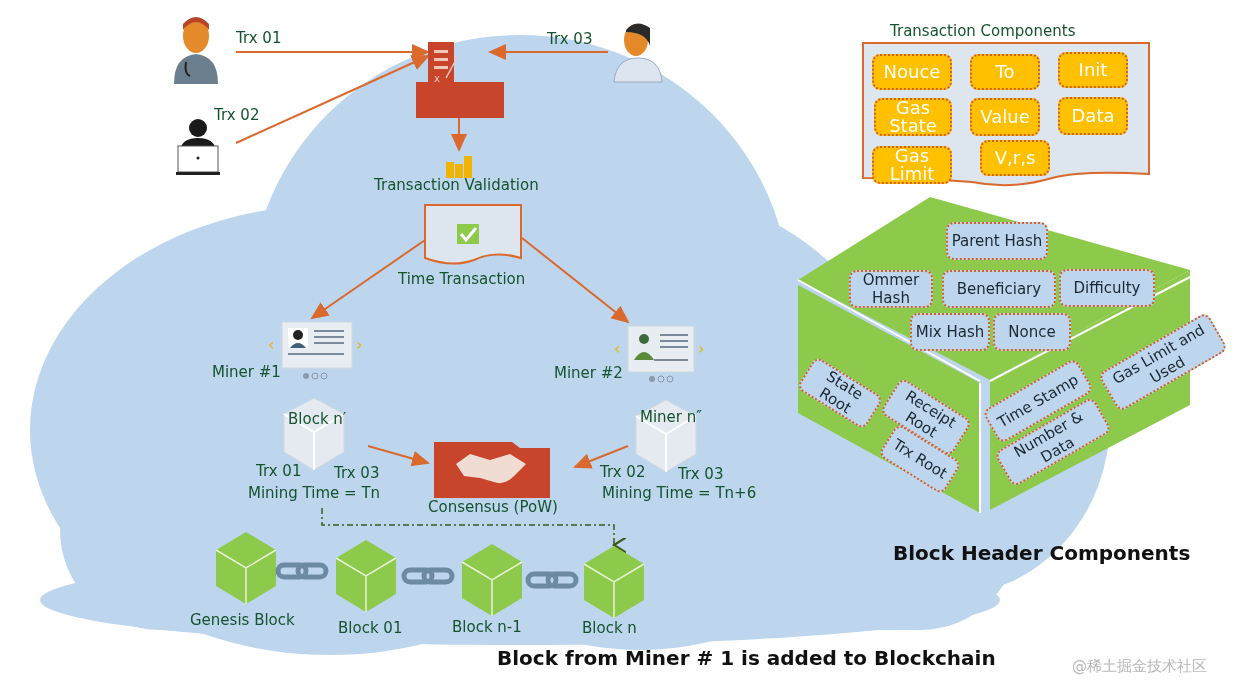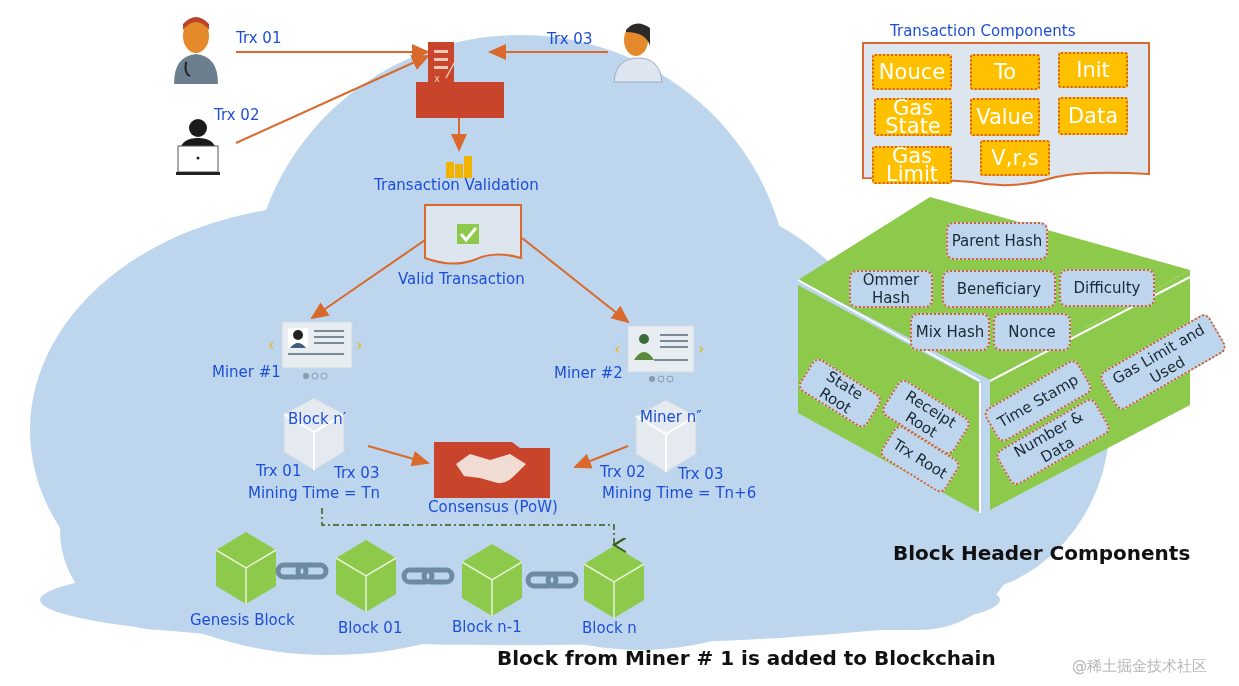--- a/index.html
+++ b/index.html
@@ -1,20 +1,20 @@
 <!DOCTYPE html>
 <html><head>
 <meta charset="utf-8">
 <style>
   html, body { margin:0; padding:0; background:#ffffff; }
   body { width:1239px; height:686px; position:relative; overflow:hidden; font-family:"DejaVu Sans", sans-serif; color:#1f2a33; }
   .abs { position:absolute; }
-  .lbl { position:absolute; font-size:15px; white-space:nowrap; color:#1d4ed8; }
+  .lbl { position:absolute; font-size:15px; white-space:nowrap; color:#14532d; }
   svg.layer { position:absolute; left:0; top:0; }
-  .tc-box { position:absolute; background:#ffc000; border:2px dotted #d35f29; border-radius:3px; color:#ffffff; font-size:21px; text-align:center; display:flex; align-items:center; justify-content:center; line-height:18px; }
+  .tc-box { position:absolute; background:#ffc000; border:2px dotted #d35f29; border-radius:8px; color:#ffffff; font-size:18px; text-align:center; display:flex; align-items:center; justify-content:center; line-height:18px; }
   .bh-box { position:absolute; background:#bdd6ee; border:2px dotted #d35f29; border-radius:8px; color:#1b2833; font-size:15px; text-align:center; display:flex; align-items:center; justify-content:center; line-height:18px; }
   .title-bold { position:absolute; font-weight:bold; font-size:20px; color:#111; white-space:nowrap; }
   .watermark { position:absolute; color:#b7b7b7; font-size:15px; }
 </style>
 </head>
 <body>
 
 <svg class="layer" width="1239" height="686">
   <defs>
     <marker id="arr" markerWidth="10" markerHeight="10" refX="8" refY="5" orient="auto">
@@ -79,21 +79,21 @@
   <rect x="9" y="10" width="8" height="14" fill="#f0b400"></rect>
   <rect x="18" y="2" width="8" height="22" fill="#f0b400"></rect>
 </svg>
 <div class="lbl" style="left:374px;top:176px">Transaction Validation</div>
 
 <svg class="abs" style="left:424px;top:204px" width="98" height="62">
   <path d="M1,1 L97,1 L97,54 Q70,46 50,56 Q28,64 1,54 Z" fill="#dde6ef" stroke="#d9692d" stroke-width="2"></path>
   <rect x="33" y="20" width="22" height="20" fill="#8dc94a"></rect>
   <path d="M37,30 L42,36 L52,24" stroke="#fff" stroke-width="3" fill="none"></path>
 </svg>
-<div class="lbl" style="left:398px;top:270px">Valid Transaction</div>
+<div class="lbl" style="left:398px;top:270px">Time Transaction</div>
 
 <svg class="abs" style="left:268px;top:320px" width="100" height="62">
   <text x="0" y="30" font-size="16" fill="#f0b400" font-family="DejaVu Sans, sans-serif">‹</text>
   <rect x="14" y="2" width="70" height="46" fill="#e8edf2" stroke="#cfd7df"></rect>
   <rect x="20" y="8" width="20" height="20" fill="#ffffff"></rect>
   <circle cx="30" cy="15" r="5" fill="#222"></circle>
   <path d="M22,28 Q30,18 38,28 Z" fill="#3f5f7a"></path>
   <rect x="46" y="10" width="30" height="2" fill="#7a8a9a"></rect>
   <rect x="46" y="16" width="30" height="2" fill="#7a8a9a"></rect>
   <rect x="46" y="22" width="30" height="2" fill="#7a8a9a"></rect>

